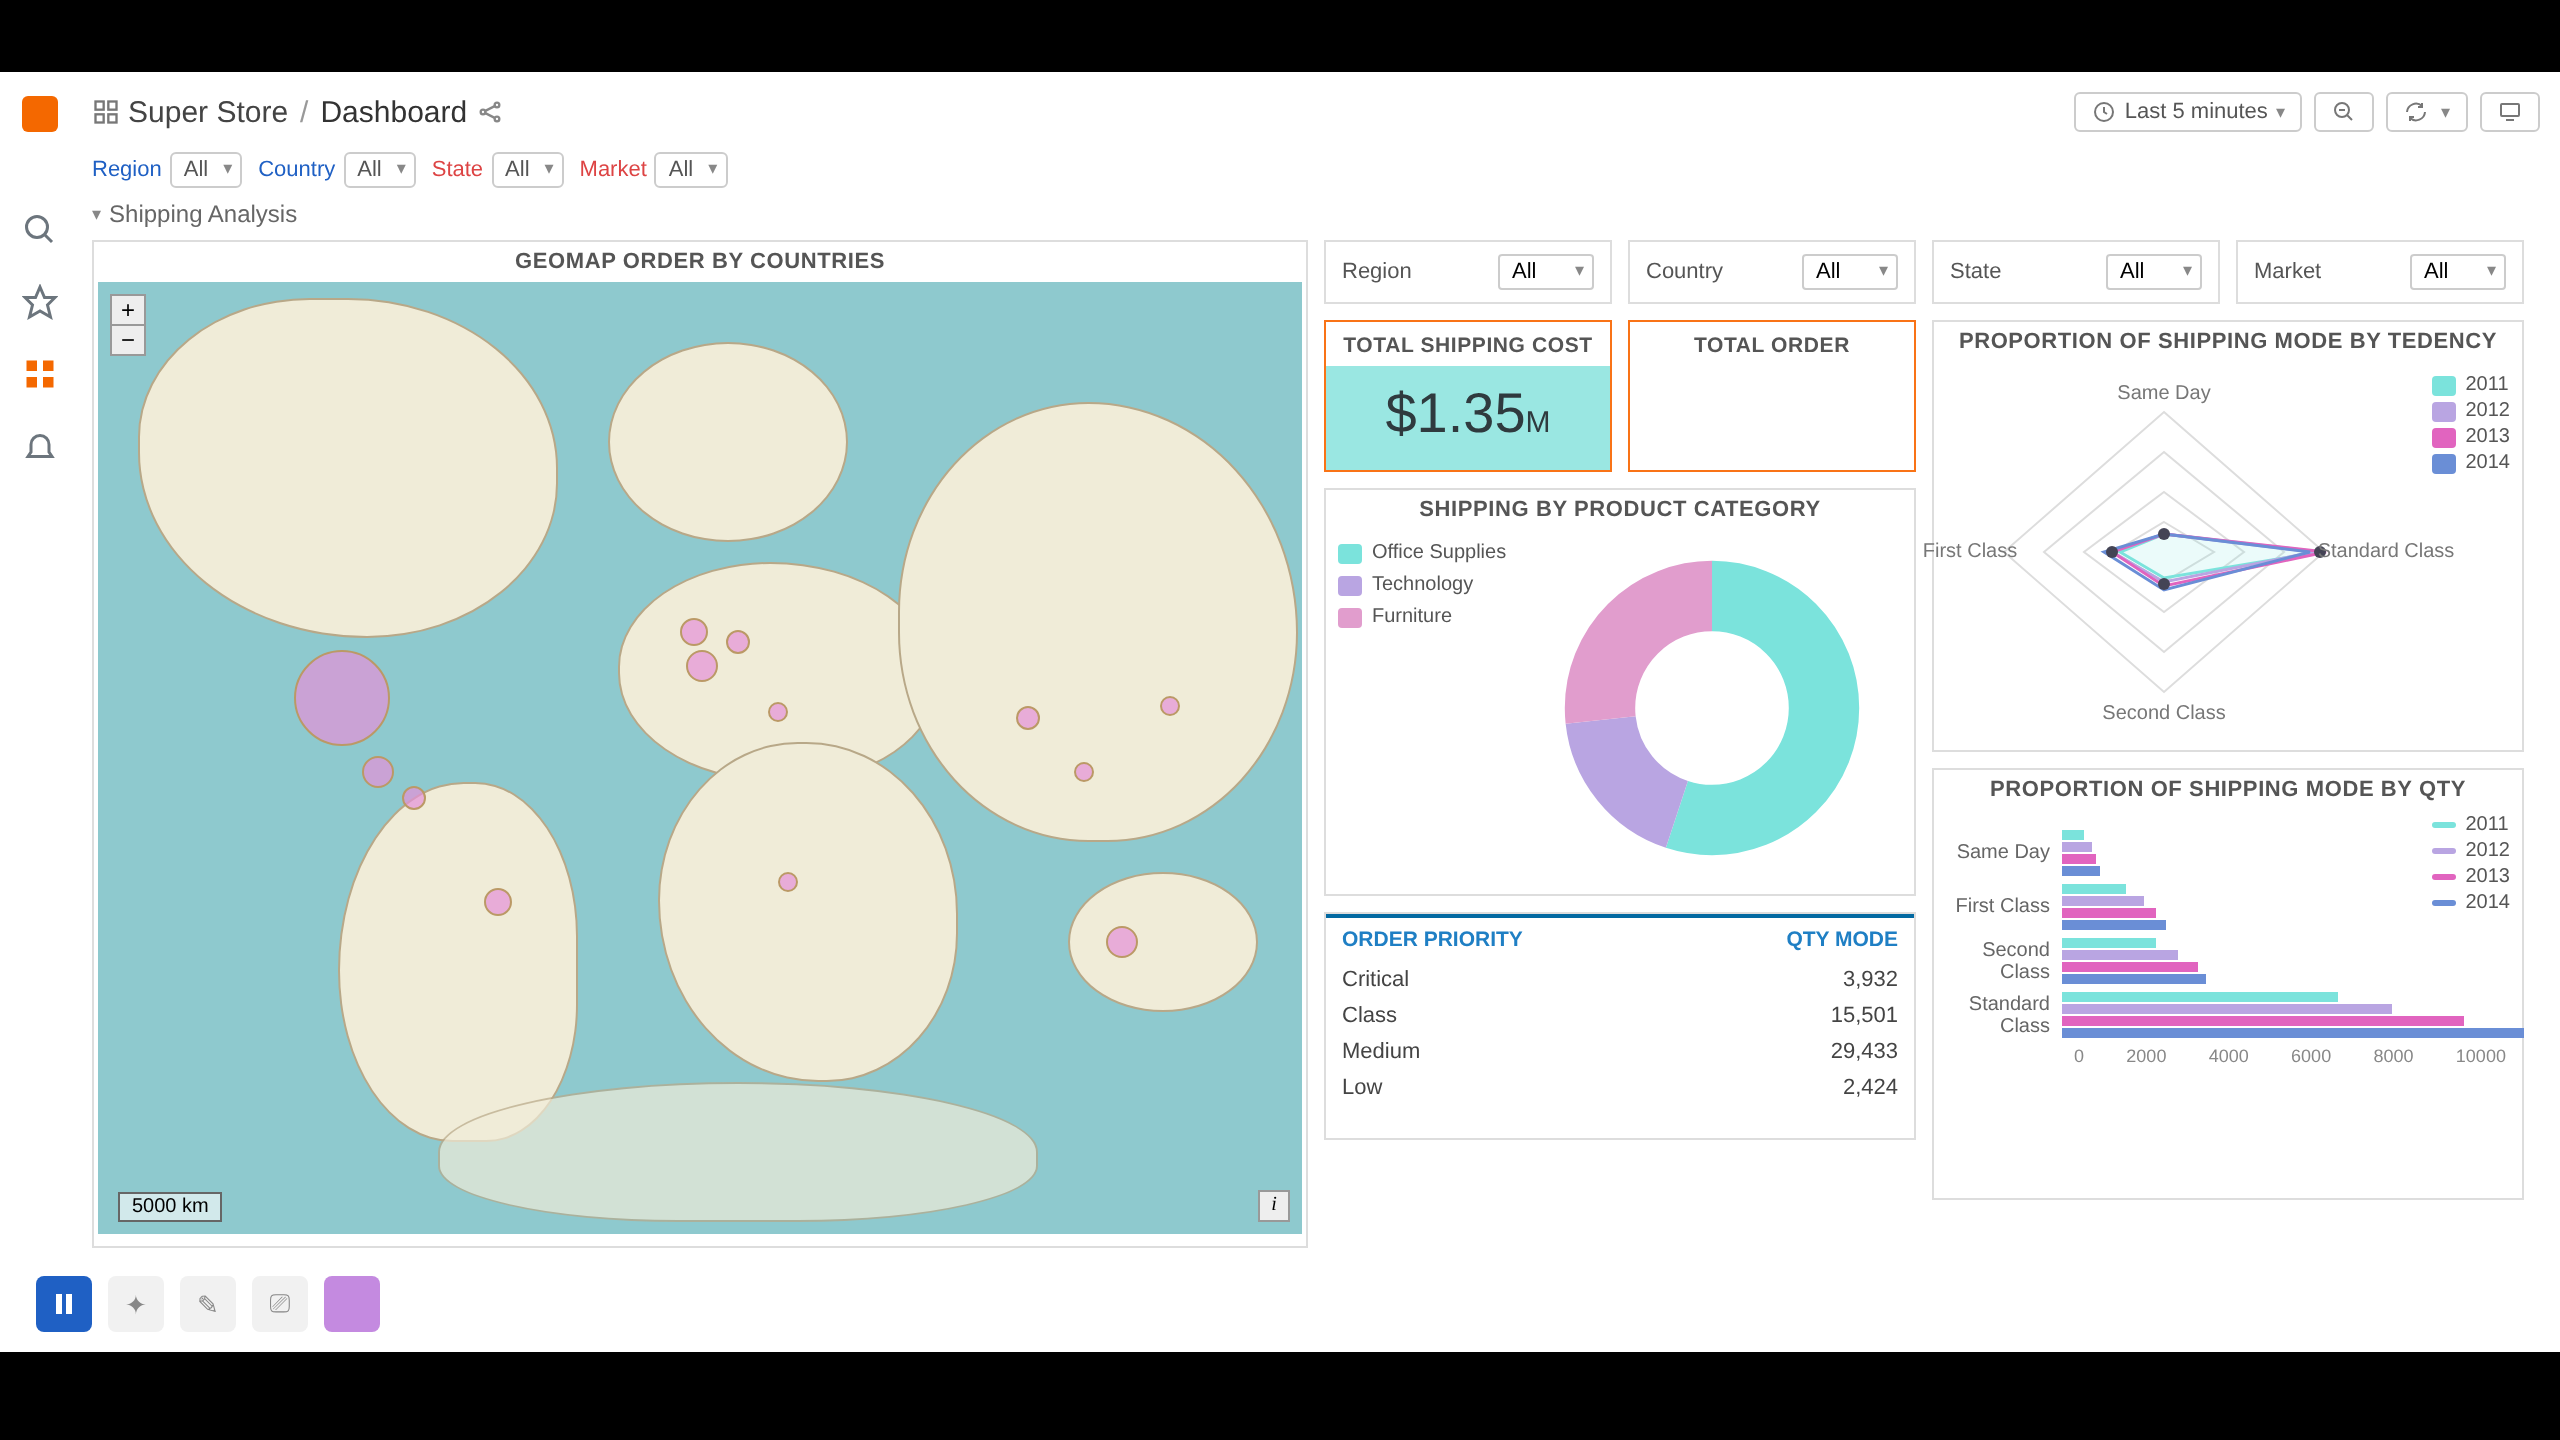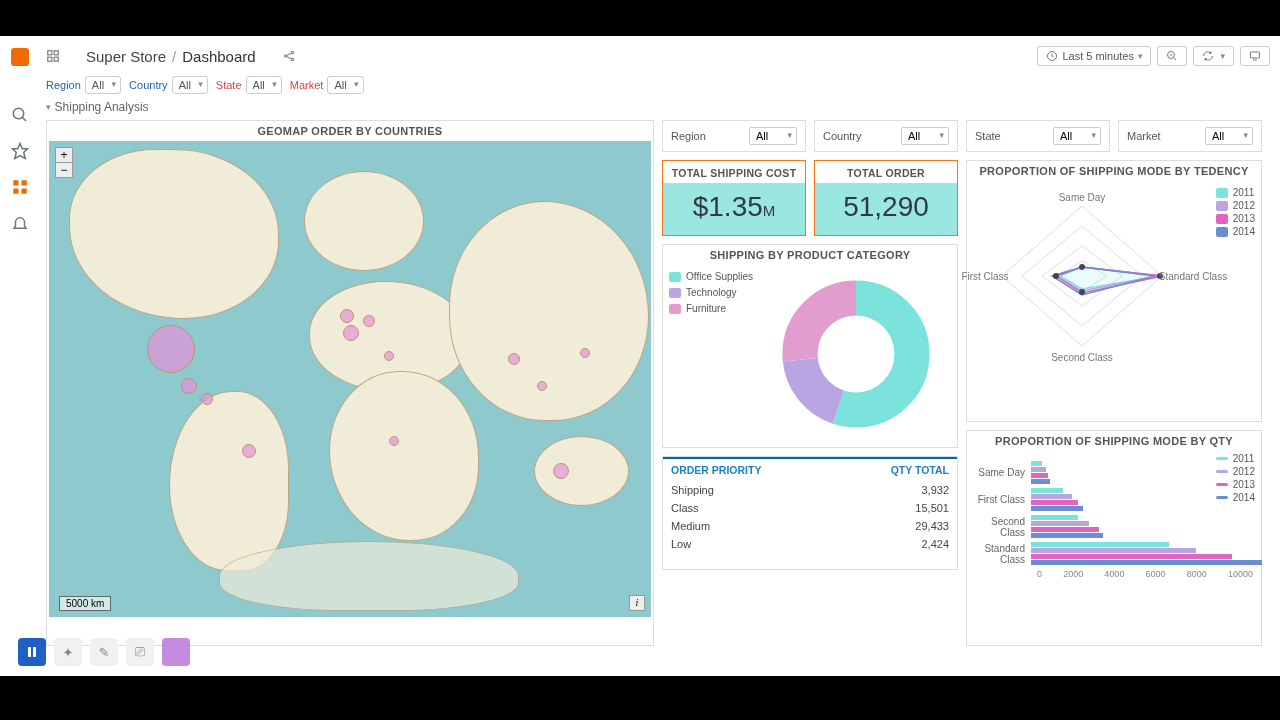--- a/index.html
+++ b/index.html
@@ -4,21 +4,21 @@
 <style>
 * { margin: 0; padding: 0; box-sizing: border-box; font-family: -apple-system, Helvetica, Arial, sans-serif; }
 body { background: #000; width: 1280px; height: 720px; overflow: hidden; font-size: 12px; }
 .app { background: #fff; position: absolute; top: 36px; left: 0; right: 0; bottom: 44px; display: flex; }
 .sidebar { width: 40px; background: #fff; padding-top: 12px; display: flex; flex-direction: column; align-items: center; gap: 18px; }
 .logo { width: 18px; height: 18px; background: #f46800; border-radius: 3px; }
 .side-icon { width: 18px; height: 18px; color: #6c757d; cursor: pointer; }
 .side-icon.active { color: #f46800; }
 .main { flex: 1; padding: 6px 10px 6px 6px; overflow: hidden; }
 .topbar { display: flex; align-items: center; justify-content: space-between; height: 28px; }
-.topbar-left { display: flex; align-items: center; gap: 26px; }
+.topbar-left { display: flex; align-items: center; gap: 4px; }
 .breadcrumb { font-size: 15px; color: #333; display: flex; align-items: center; gap: 6px; }
 .breadcrumb .folder { color: #444; }
 .breadcrumb .sep { color: #999; }
 .topbar-right { display: flex; gap: 6px; justify-content: flex-end; }
 .tb-btn { border: 1px solid #ccc; border-radius: 3px; padding: 3px 8px; font-size: 11px; color: #555; cursor: pointer; background: #fff; display: flex; align-items: center; gap: 4px; }
 .filters { display: flex; gap: 8px; margin-top: 6px; align-items: center; }
 .filter { display: flex; align-items: center; gap: 4px; }
 .filter-label { font-size: 11px; color: #1f60c4; }
 .filter-label.red { color: #d44; }
 .filter-select { border: 1px solid #ccc; border-radius: 3px; padding: 2px 16px 2px 6px; font-size: 11px; color: #555; cursor: pointer; background: #fff; position: relative; }
@@ -56,21 +56,21 @@
 .sw { width: 12px; height: 10px; border-radius: 2px; }
 .donut { flex: 1; position: relative; }
 .donut svg { position: absolute; left: 50%; top: 50%; transform: translate(-50%,-50%); }
 .table-panel { height: 114px; }
 .tbl { width: 100%; border-collapse: collapse; }
 .tbl th { text-align: left; font-size: 10.5px; font-weight: 700; color: #1f7fc4; padding: 5px 8px; border-top: 2px solid #0369a1; }
 .tbl th:last-child { text-align: right; }
 .tbl td { font-size: 11px; color: #444; padding: 3px 8px; position: relative; }
 .tbl td:last-child { text-align: right; }
 .bar-bg { position: absolute; left: 0; top: 0; bottom: 0; background: linear-gradient(to right, #9ae7e2, rgba(190,150,220,0.9)); z-index: -1; }
-.radar-panel { height: 262px; }
+.radar-panel { height: 216px; }
 .radar-body { position: relative; height: 190px; }
 .radar-body .legend2 { position: absolute; top: 6px; right: 6px; }
 .axislabel { position: absolute; font-size: 10px; color: #777; transform: translate(-50%,-50%); white-space: nowrap; }
 .hbar-panel { height: 216px; }
 .hbar-body { position: relative; height: 190px; padding: 4px 4px 0 0; }
 .hbar-body .legend2 { position: absolute; top: 2px; right: 6px; }
 .hgroup { display: flex; align-items: center; margin-bottom: 4px; }
 .glabel { width: 64px; text-align: right; font-size: 10px; color: #666; padding-right: 6px; }
 .bars { flex: 1; display: flex; flex-direction: column; gap: 1px; }
 .hbar { height: 5px; }
@@ -234,21 +234,20 @@
           </div>
         </div>
 
         <div class="stat-row">
           <div class="stat">
             <div class="stat-title">TOTAL SHIPPING COST</div>
             <div class="stat-val"><span>$1.35</span><span class="unit">M</span></div>
           </div>
           <div class="stat">
             <div class="stat-title">TOTAL ORDER</div>
-            <div class="stat-val">51,290</div>
           </div>
         </div>
 
         <div class="panel donut-panel">
           <div class="panel-title">SHIPPING BY PRODUCT CATEGORY</div>
           <div class="donut-body">
             <div class="legend">
               <div class="lg">
                   <span class="sw" style="background:#7be3dc"></span>
                   <span>Office Supplies</span>
@@ -270,24 +269,24 @@
               </svg>
             </div>
           </div>
         </div>
 
         <div class="panel table-panel">
           <table class="tbl">
             <tbody>
                 <tr>
                   <th>ORDER PRIORITY</th>
-                  <th>QTY TOTAL</th>
+                  <th>QTY MODE</th>
                 </tr>
             <tr>
-                  <td><div class="bar-bg" style="width:57%"></div><span>Shipping</span></td>
+                  <td><div class="bar-bg" style="width:57%"></div><span>Critical</span></td>
                   <td>3,932</td>
                 </tr>
             <tr>
                   <td><div class="bar-bg" style="width:57%"></div><span>Class</span></td>
                   <td>15,501</td>
                 </tr>
             <tr>
                   <td><div class="bar-bg" style="width:57%"></div><span>Medium</span></td>
                   <td>29,433</td>
                 </tr>

